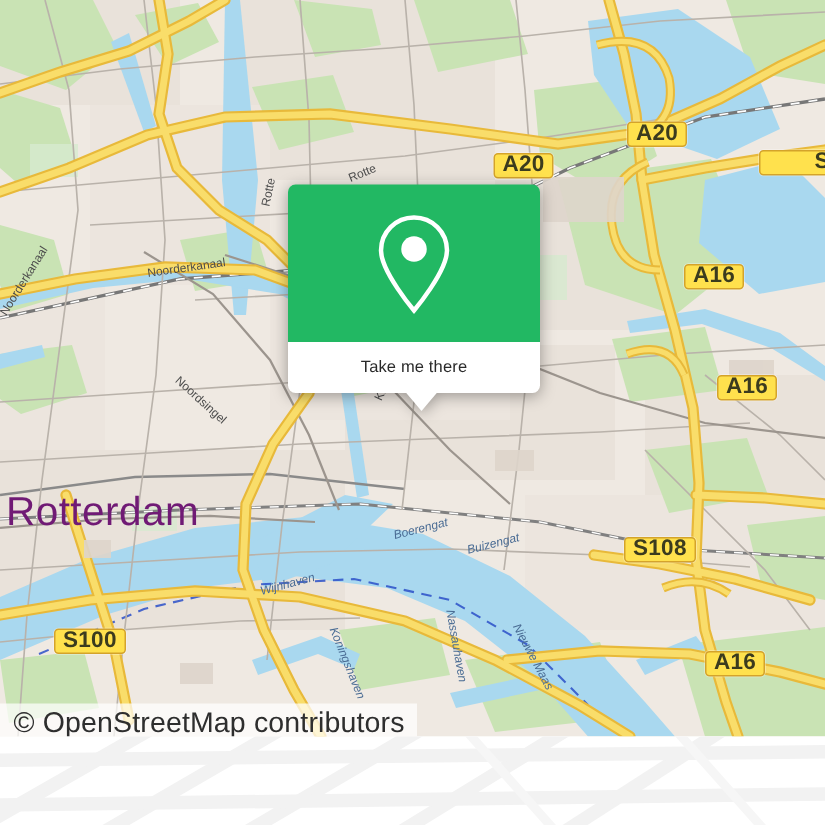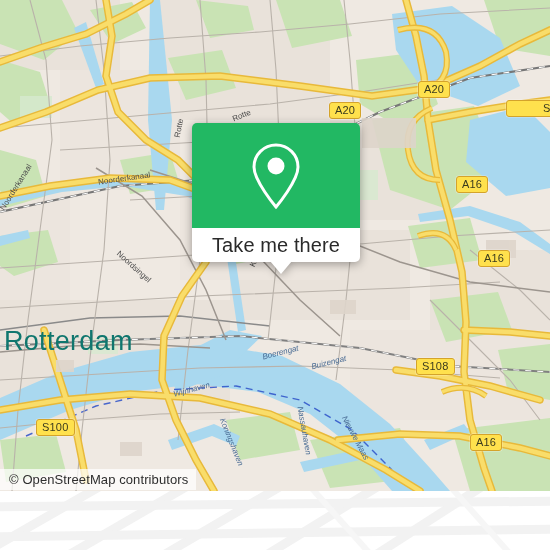--- a/index.html
+++ b/index.html
@@ -26,45 +26,45 @@
     white-space:nowrap;
     pointer-events:none;
   }
   .water-label {
     color:#4a6c94;
     font-style:italic;
     font-size:8px;
   }
   .road-label { color:#4d4d4d; font-size:8px; }
   .city-label {
-    color:#0f766e; font-size:27px; font-weight:400;
+    color:#701a75; font-size:27px; font-weight:400;
     letter-spacing:.3px;
   }
 
   
   .shield {
     position:absolute;
     background:#ffe14d;
     border:1.6px solid #d4a32b;
     border-radius:3px;
     color:#3b3b1e;
-    font-size:11px;
-    font-weight:normal;
+    font-size:15px;
+    font-weight:bold;
     padding:1px 5px 2px 5px;
     line-height:12px;
     letter-spacing:.2px;
     box-shadow:0 0 0 .5px rgba(255,255,255,.4);
   }
 
   
   #attrib {
     position:absolute; left:0; top:469px;
     background:rgba(255,255,255,.72);
     padding:3px 8px 3px 9px;
-    font-size:13px;
+    font-size:19px;
     color:#2e2e2e;
     letter-spacing:.1px;
   }
 
   
   #card {
     position:absolute; left:192px; top:123px;
     width:168px; height:139px;
     border-radius:5px;
     overflow:visible;
@@ -76,21 +76,21 @@
     border-radius:5px 5px 0 0;
     display:flex; align-items:center; justify-content:center;
   }
   #card-white {
     position:absolute; left:0; top:105px; width:168px; height:34px;
     background:#ffffff;
     border-radius:0 0 5px 5px;
     display:flex; align-items:center; justify-content:center;
   }
   #card-label {
-    font-size:20px;
+    font-size:11px;
     color:#2a2a2a;
     letter-spacing:.1px;
   }
   #card-tail {
     position:absolute; left:78px; top:138px;
     width:0; height:0;
     border-left:11px solid transparent;
     border-right:11px solid transparent;
     border-top:13px solid #ffffff;
   }

